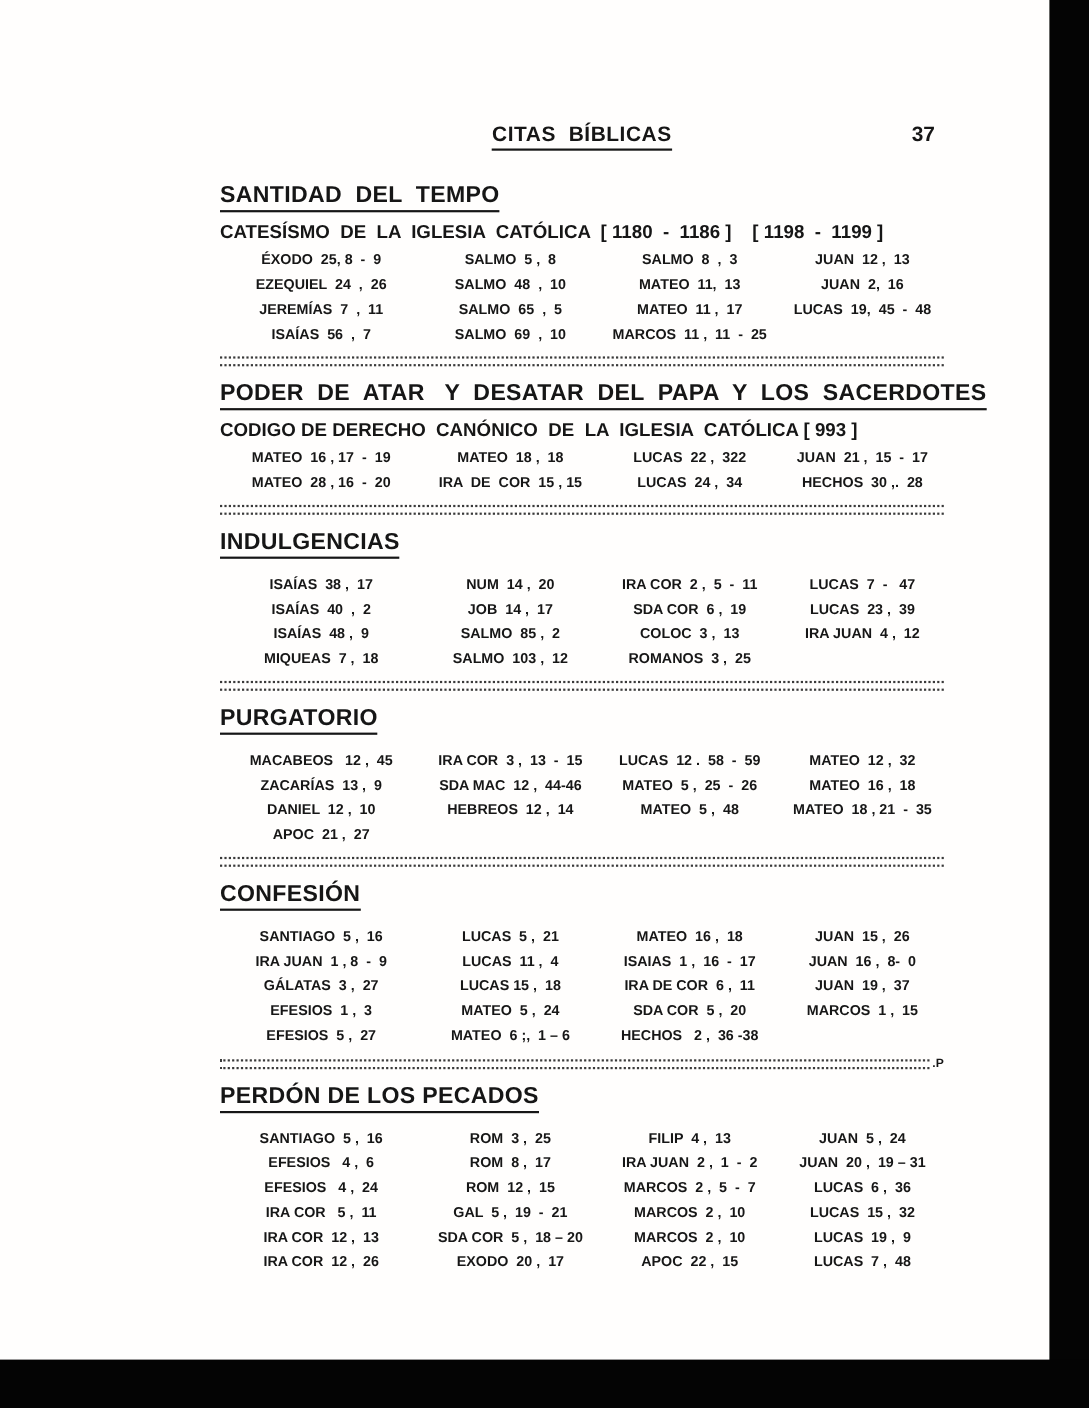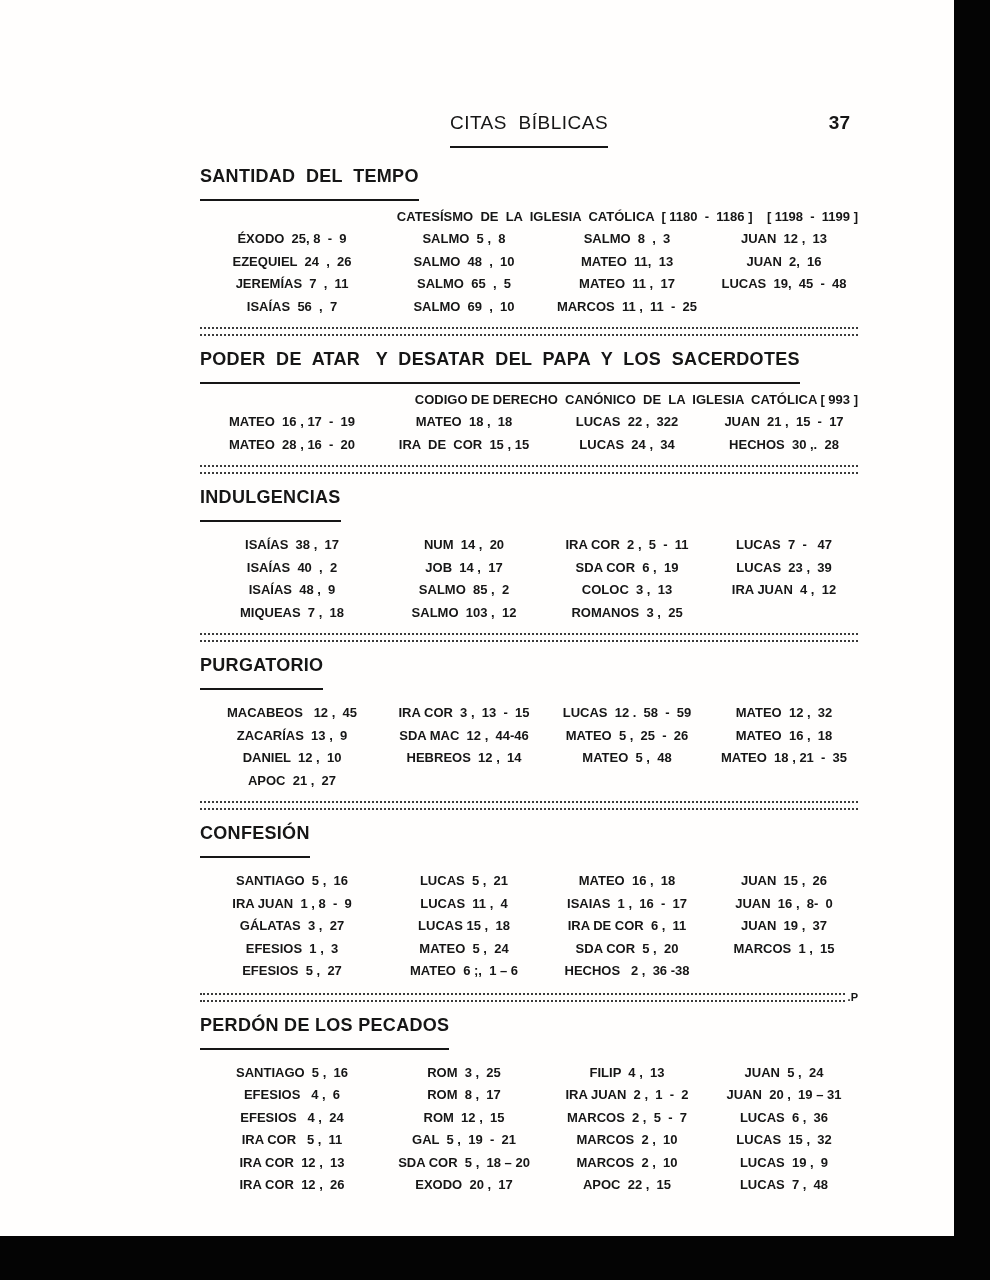--- a/index.html
+++ b/index.html
@@ -26,52 +26,51 @@
     position: relative;
     height: 30px;
     margin-bottom: 24px;
   }
   .title-wrap {
     text-align: center;
   }
   .title {
     display: inline-block;
     font-size: 19px;
-    font-weight: normal;
+    font-weight: bold;
     letter-spacing: 0.5px;
     white-space: pre;
     border-bottom: 2.5px solid #161616;
-    padding-bottom: 12px;
+    padding-bottom: 1px;
   }
   .page-number {
     position: absolute;
     right: 8px;
     top: 0;
     font-size: 19px;
     font-weight: bold;
   }
   .section {
     margin-bottom: 2px;
   }
   .heading {
     display: inline-block;
-    font-size: 18px;
+    font-size: 21px;
     font-weight: bold;
     letter-spacing: 0.3px;
     white-space: pre;
     border-bottom: 2.5px solid #161616;
-    padding-bottom: 12px;
+    padding-bottom: 1px;
     margin-bottom: 8px;
   }
   .subtitle {
-    font-size: 13px;
+    font-size: 17px;
     font-weight: bold;
     white-space: pre;
     margin-bottom: 3px;
-    text-align: right;
   }
   .rows {
     margin-top: 4px;
   }
   .row {
     display: grid;
     grid-template-columns: 184px 160px 166px 1fr;
     line-height: 22.5px;
     text-align: center;
   }

